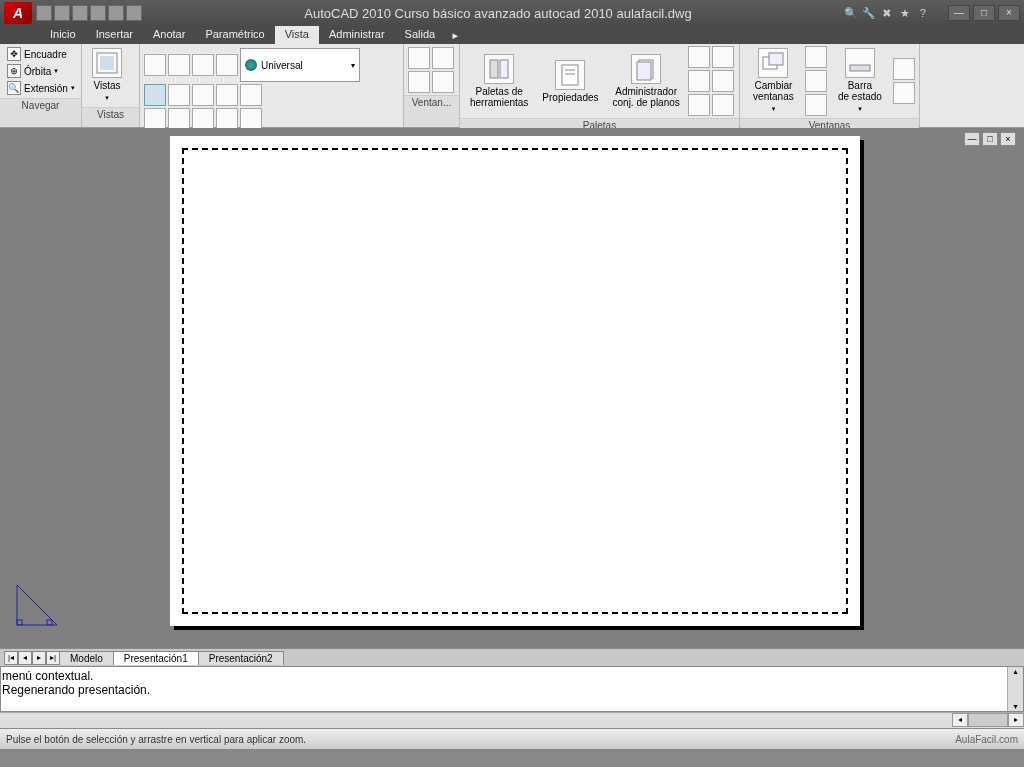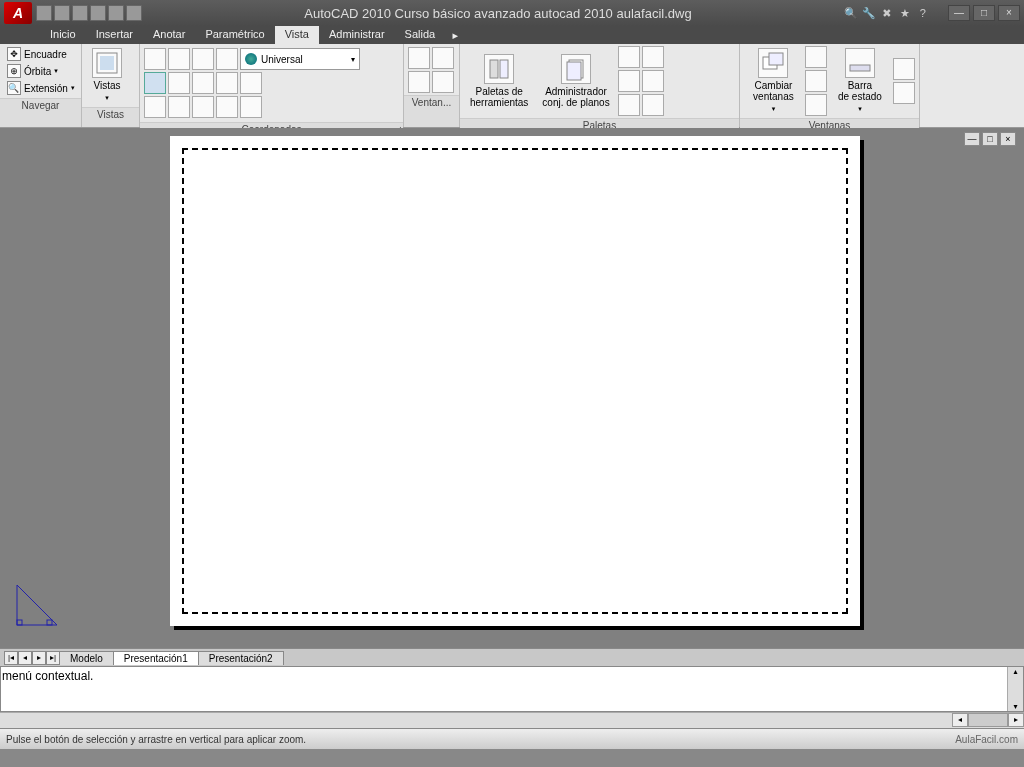--- a/index.html
+++ b/index.html
@@ -26,21 +26,21 @@
 .panel-label .arrow { position:absolute; right:2px; top:2px; font-size:8px;}
 .nav-list { display:flex; flex-direction:column; gap:1px; font-size:10px;}
 .nav-item { display:flex; align-items:center; gap:3px; padding:1px 3px;}
 .nav-item .ic { width:14px;height:14px;border:1px solid #888;background:#fafafa;display:flex;align-items:center;justify-content:center;font-size:9px;}
 .big-btn { display:flex;flex-direction:column;align-items:center;padding:2px 6px;gap:2px;}
 .big-btn .bic { width:30px;height:30px;border:1px solid #aaa;background:#fafafa;display:flex;align-items:center;justify-content:center;}
 .big-btn .blbl { font-size:10px;text-align:center;line-height:11px;}
 .grid-btns { display:grid; grid-template-columns:repeat(5,22px); gap:2px; }
 .grid-btns .g { width:22px;height:22px;border:1px solid #aaa;background:#fafafa;}
 .grid-btns .g.sel { background:#d0e0f0;border-color:#5a9;}
-.combo { height:20px;border:1px solid #999;background:#fff;display:flex;align-items:center;padding:10px 4px;font-size:10px;min-width:120px;}
+.combo { height:20px;border:1px solid #999;background:#fff;display:flex;align-items:center;padding:16px 4px;font-size:10px;min-width:120px;}
 .combo .globe { width:12px;height:12px;border-radius:50%;background:radial-gradient(circle,#4a9,#067);margin-right:4px;}
 .small-grid { display:grid;grid-template-columns:22px 22px;gap:2px;}
 .small-grid .s, .icon-grid .s { width:22px;height:22px;border:1px solid #aaa;background:#fafafa;}
 .icon-grid { display:grid;grid-template-columns:22px 22px;gap:2px;}
 
 .viewport-wrap { position:relative; height: 520px; background:#808080; }
 .vp-ctrl { position:absolute;top:4px;right:8px;display:flex;gap:2px;}
 .vp-ctrl span {width:16px;height:14px;background:#ddd;border:1px solid #888;font-size:9px;text-align:center;line-height:12px;}
 .paper { position:absolute; left:170px; top:8px; width:690px; height:490px; background:#fff; box-shadow:4px 4px 0 #000;}
 .paper-inner { position:absolute;left:12px;top:12px;right:12px;bottom:12px;border:2px dashed #000;}
@@ -187,20 +187,30 @@
               <rect x="3" y="3" width="8" height="18" fill="#ddd" stroke="#888"></rect>
               <rect x="13" y="3" width="8" height="18" fill="#eef" stroke="#888"></rect>
             </svg>
           </div>
           <div class="blbl" style="white-space:pre-line">Paletas de
 herramientas</div>
         </div>
       <div class="big-btn">
           <div class="bic">
             <svg width="24" height="24">
+              <rect x="4" y="2" width="16" height="20" fill="#fff" stroke="#888"></rect>
+              <line x1="7" y1="7" x2="17" y2="7" stroke="#888"></line>
+              <line x1="7" y1="11" x2="17" y2="11" stroke="#888"></line>
+            </svg>
+          </div>
+          <div class="blbl">Propiedades</div>
+        </div>
+      <div class="big-btn">
+          <div class="bic">
+            <svg width="24" height="24">
               <rect x="5" y="3" width="14" height="18" fill="#fff" stroke="#888"></rect>
               <rect x="3" y="5" width="14" height="18" fill="#eef" stroke="#888"></rect>
             </svg>
           </div>
           <div class="blbl" style="white-space:pre-line">Administrador
 conj. de planos</div>
         </div>
       <div class="icon-grid">
         <div class="s"></div>
           <div class="s"></div>
@@ -272,20 +282,21 @@
     <span>▸</span>
     <span>▸|</span>
   </div>
   <div class="tab">Modelo</div>
   <div class="tab active">Presentación1</div>
   <div class="tab">Presentación2</div>
 </div>
 
 <div class="cmdwin">
   <div class="line">menú contextual.</div>
+  <div class="line">Regenerando presentación.</div>
   <div class="cmd-scroll">
       <span>▴</span>
       <span>▾</span>
     </div>
 </div>
 <div class="hscroll">
     <span>◂</span>
     <span style="width:40px;background:#ccc"></span>
     <span>▸</span>
   </div>

